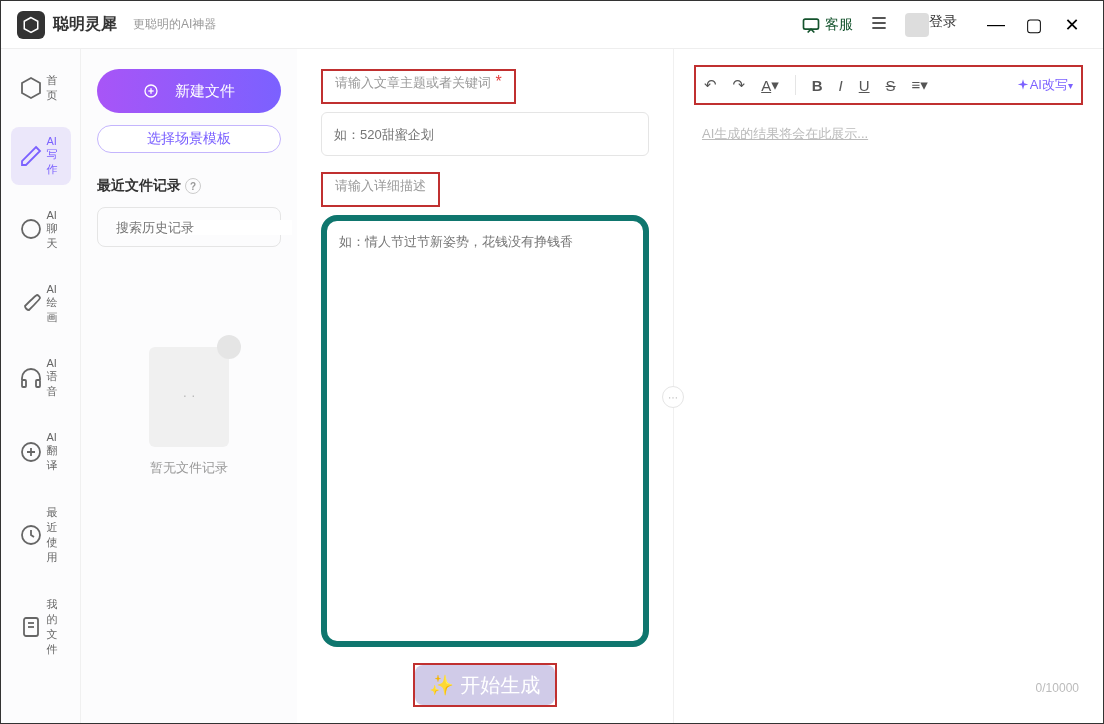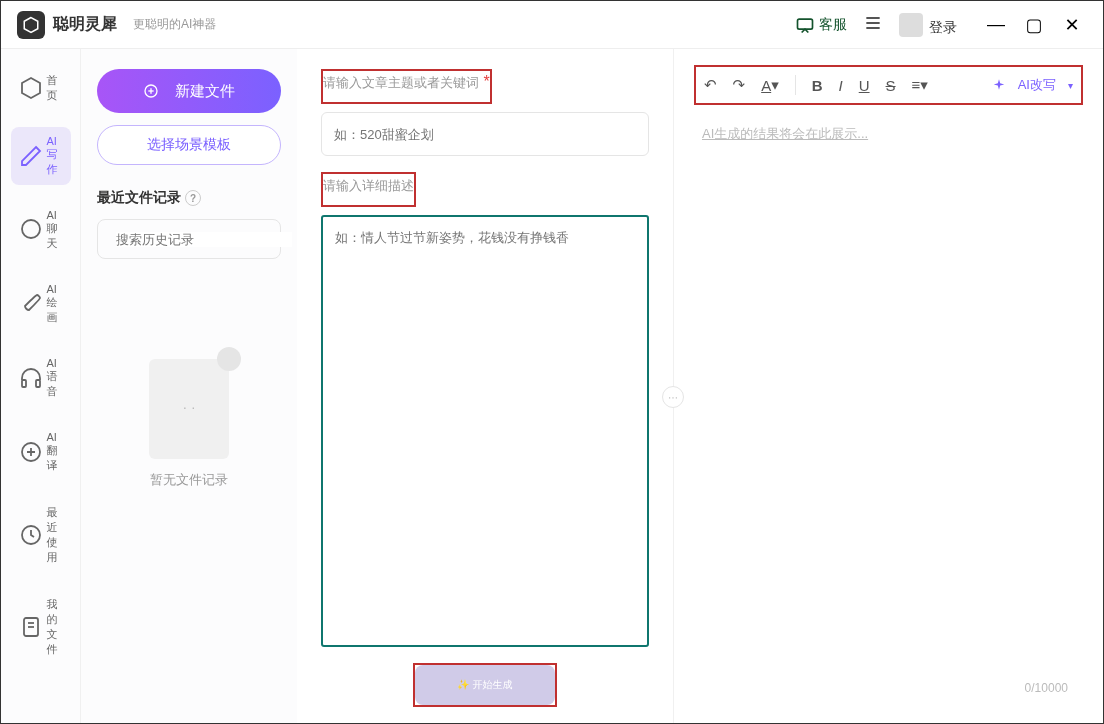--- a/index.html
+++ b/index.html
@@ -8,76 +8,76 @@
     
     .titlebar { height: 48px; background: #fff; display: flex; align-items: center; padding: 0 16px; border-bottom: 1px solid #eee; }
     .logo-area { display: flex; align-items: center; gap: 8px; }
     .logo-icon { width: 28px; height: 28px; background: #333; border-radius: 6px; display: flex; align-items: center; justify-content: center; }
     .logo-icon svg { width: 18px; height: 18px; }
     .app-name { font-size: 16px; font-weight: bold; color: #333; }
     .app-tagline { font-size: 12px; color: #999; margin-left: 8px; }
     .titlebar-right { margin-left: auto; display: flex; align-items: center; gap: 16px; }
     .kefu { display: flex; align-items: center; gap: 4px; color: #14532d; font-size: 14px; cursor: pointer; }
     .menu-icon { cursor: pointer; color: #333; }
-    .login-area { display: flex; align-items: flex-end; gap: 6px; cursor: pointer; }
+    .login-area { display: flex; align-items: flex-start; cursor: pointer; }
     .avatar { width: 24px; height: 24px; background: #ddd; border-radius: 4px; }
     .login-text { font-size: 14px; color: #333; }
     .win-controls { display: flex; gap: 8px; margin-left: 8px; }
     .win-btn { width: 30px; height: 30px; display: flex; align-items: center; justify-content: center; cursor: pointer; font-size: 18px; }
     
     
     .main-area { display: flex; height: calc(100% - 48px); }
     
     
     .sidebar { width: 80px; background: #fcfcfd; border-right: 1px solid #f0f0f0; display: flex; flex-direction: column; align-items: center; padding-top: 16px; gap: 16px; }
     .sidebar-item { display: flex; flex-direction: row; align-items: center; gap: 4px; padding: 8px; border-radius: 8px; cursor: pointer; width: 60px; }
     .sidebar-item.active { background: #ebe7fa; color: #7b61ff; }
     .sidebar-item .s-icon { width: 24px; height: 24px; display: flex; align-items: center; justify-content: center; }
     .sidebar-item .s-label { font-size: 11px; color: #666; }
     .sidebar-item.active .s-label { color: #7b61ff; }
     
     
     .panel-left { width: 216px; padding: 20px 16px; background: #fcfcfd; }
     .btn-primary { width: 100%; height: 44px; background: linear-gradient(90deg, #a855f7, #7b61ff); color: #fff; border: none; border-radius: 22px; font-size: 15px; font-weight: 500; display: flex; align-items: center; justify-content: center; gap: 16px; cursor: pointer; }
-    .btn-outline { width: 100%; height: 40px; background: #fff; color: #7b61ff; border: 1px solid #c4b5fd; border-radius: 20px; font-size: 14px; margin-top: 12px; cursor: pointer; }
+    .btn-outline { width: 100%; height: 28px; background: #fff; color: #7b61ff; border: 1px solid #c4b5fd; border-radius: 20px; font-size: 14px; margin-top: 12px; cursor: pointer; }
     .recent-title { display: flex; align-items: center; gap: 4px; font-size: 14px; font-weight: bold; margin-top: 24px; color: #333; }
     .q-icon { width: 16px; height: 16px; border: 1px solid #ccc; border-radius: 50%; display: flex; align-items: center; justify-content: center; font-size: 10px; color: #999; }
     .search-box { margin-top: 12px; height: 40px; border: 1px solid #e5e5e5; border-radius: 8px; display: flex; align-items: center; padding: 0 10px; gap: 8px; }
     .search-box input { border: none; outline: none; flex: 1; font-size: 13px; }
     .empty-state { margin-top: 100px; display: flex; flex-direction: column; align-items: center; }
     .file-illust { width: 80px; height: 100px; background: #f0f0f0; border-radius: 6px; position: relative; }
     .file-illust::before { content: ""; position: absolute; top: -12px; right: -12px; width: 24px; height: 24px; background: #e5e5e5; border-radius: 50%; }
     .file-face { position: absolute; top: 40%; left: 50%; transform: translateX(-50%); font-size: 14px; color: #bbb; }
     .empty-text { margin-top: 12px; font-size: 13px; color: #999; }
     
     
     .panel-center { flex: 1; padding: 20px 24px 16px; display: flex; flex-direction: column; position: relative; }
     .center-title { font-size: 22px; font-weight: bold; color: #333; text-align: center; margin-bottom: 16px; }
     .title-arrow { font-size: 18px; margin-left: 4px; }
     .field-label { font-size: 13px; color: #999; margin-bottom: 8px; display: inline-block; }
     .req { color: #e53e3e; }
-    .highlight-red { border: 2px solid #c03030; padding: 2px 0; display: inline-block; text-align: center; }
+    .highlight-red { border: 2px solid #c03030; padding: 2px 12px; display: inline-block; text-align: center; }
     .input-box { width: 100%; height: 44px; border: 1px solid #e5e5e5; border-radius: 6px; padding: 0 12px; font-size: 13px; outline: none; color: #999; margin-bottom: 16px; }
-    .textarea-box { width: 100%; flex: 1; border: 2px solid #0f766e; border-radius: 3px; padding: 12px; font-size: 13px; outline: none; color: #6d28d9; resize: none; }
-    .btn-generate { width: 140px; height: 40px; margin: 16px auto 0; background: #d0cbe8; color: #fff; border: none; border-radius: 8px; font-size: 10px; display: flex; align-items: center; justify-content: center; gap: 4px; cursor: pointer; }
+    .textarea-box { width: 100%; flex: 1; border: 6px solid #0f766e; border-radius: 16px; padding: 12px; font-size: 13px; outline: none; color: #6d28d9; resize: none; }
+    .btn-generate { width: 140px; height: 40px; margin: 16px auto 0; background: #d0cbe8; color: #fff; border: none; border-radius: 8px; font-size: 20px; display: flex; align-items: center; justify-content: center; gap: 4px; cursor: pointer; }
     .divider-dot { position: absolute; right: -11px; top: 50%; width: 22px; height: 22px; background: #fff; border: 1px solid #e5e5e5; border-radius: 50%; display: flex; align-items: center; justify-content: center; font-size: 10px; color: #bbb; }
     
     
     .panel-right { width: 430px; padding: 16px 20px 20px; display: flex; flex-direction: column; border-left: 1px solid #f0f0f0; }
     .toolbar { height: 40px; display: flex; align-items: center; gap: 16px; margin-bottom: 16px; padding: 0 8px; justify-content: space-between; }
     .toolbar-left { display: flex; align-items: center; gap: 16px; }
     .tb-btn { cursor: pointer; color: #555; font-size: 15px; display: flex; align-items: center; }
     .tb-btn.bold { font-weight: bold; }
     .tb-btn.italic { font-style: italic; }
     .tb-btn.underline { text-decoration: underline; }
     .tb-btn.strike { text-decoration: line-through; }
     .tb-divider { width: 1px; height: 20px; background: #e5e5e5; }
-    .ai-rewrite { display: flex; align-items: center; gap: 12px; cursor: pointer; color: #7b61ff; font-size: 13px; }
+    .ai-rewrite { display: flex; align-items: center; gap: 0; cursor: pointer; color: #7b61ff; font-size: 13px; }
     .output-area { flex: 1; border: 0; border-radius: 8px; padding: 4px 8px; font-size: 13px; color: #bbb; position: relative; text-decoration: underline; }
-    .char-count { position: absolute; bottom: 8px; right: 15px; font-size: 12px; color: #bbb; }
+    .char-count { position: absolute; bottom: 8px; right: 4px; font-size: 12px; color: #bbb; }
     .highlight-red-box { border: 2px solid #c03030; }
   </style>
 </head>
 <body>
 
 <div class="titlebar">
   <div class="logo-area">
     <div class="logo-icon">
       <svg viewBox="0 0 24 24" fill="none" stroke="#fff" stroke-width="2">
           <path d="M12 2L3 7v10l9 5 9-5V7l-9-5z"></path>

